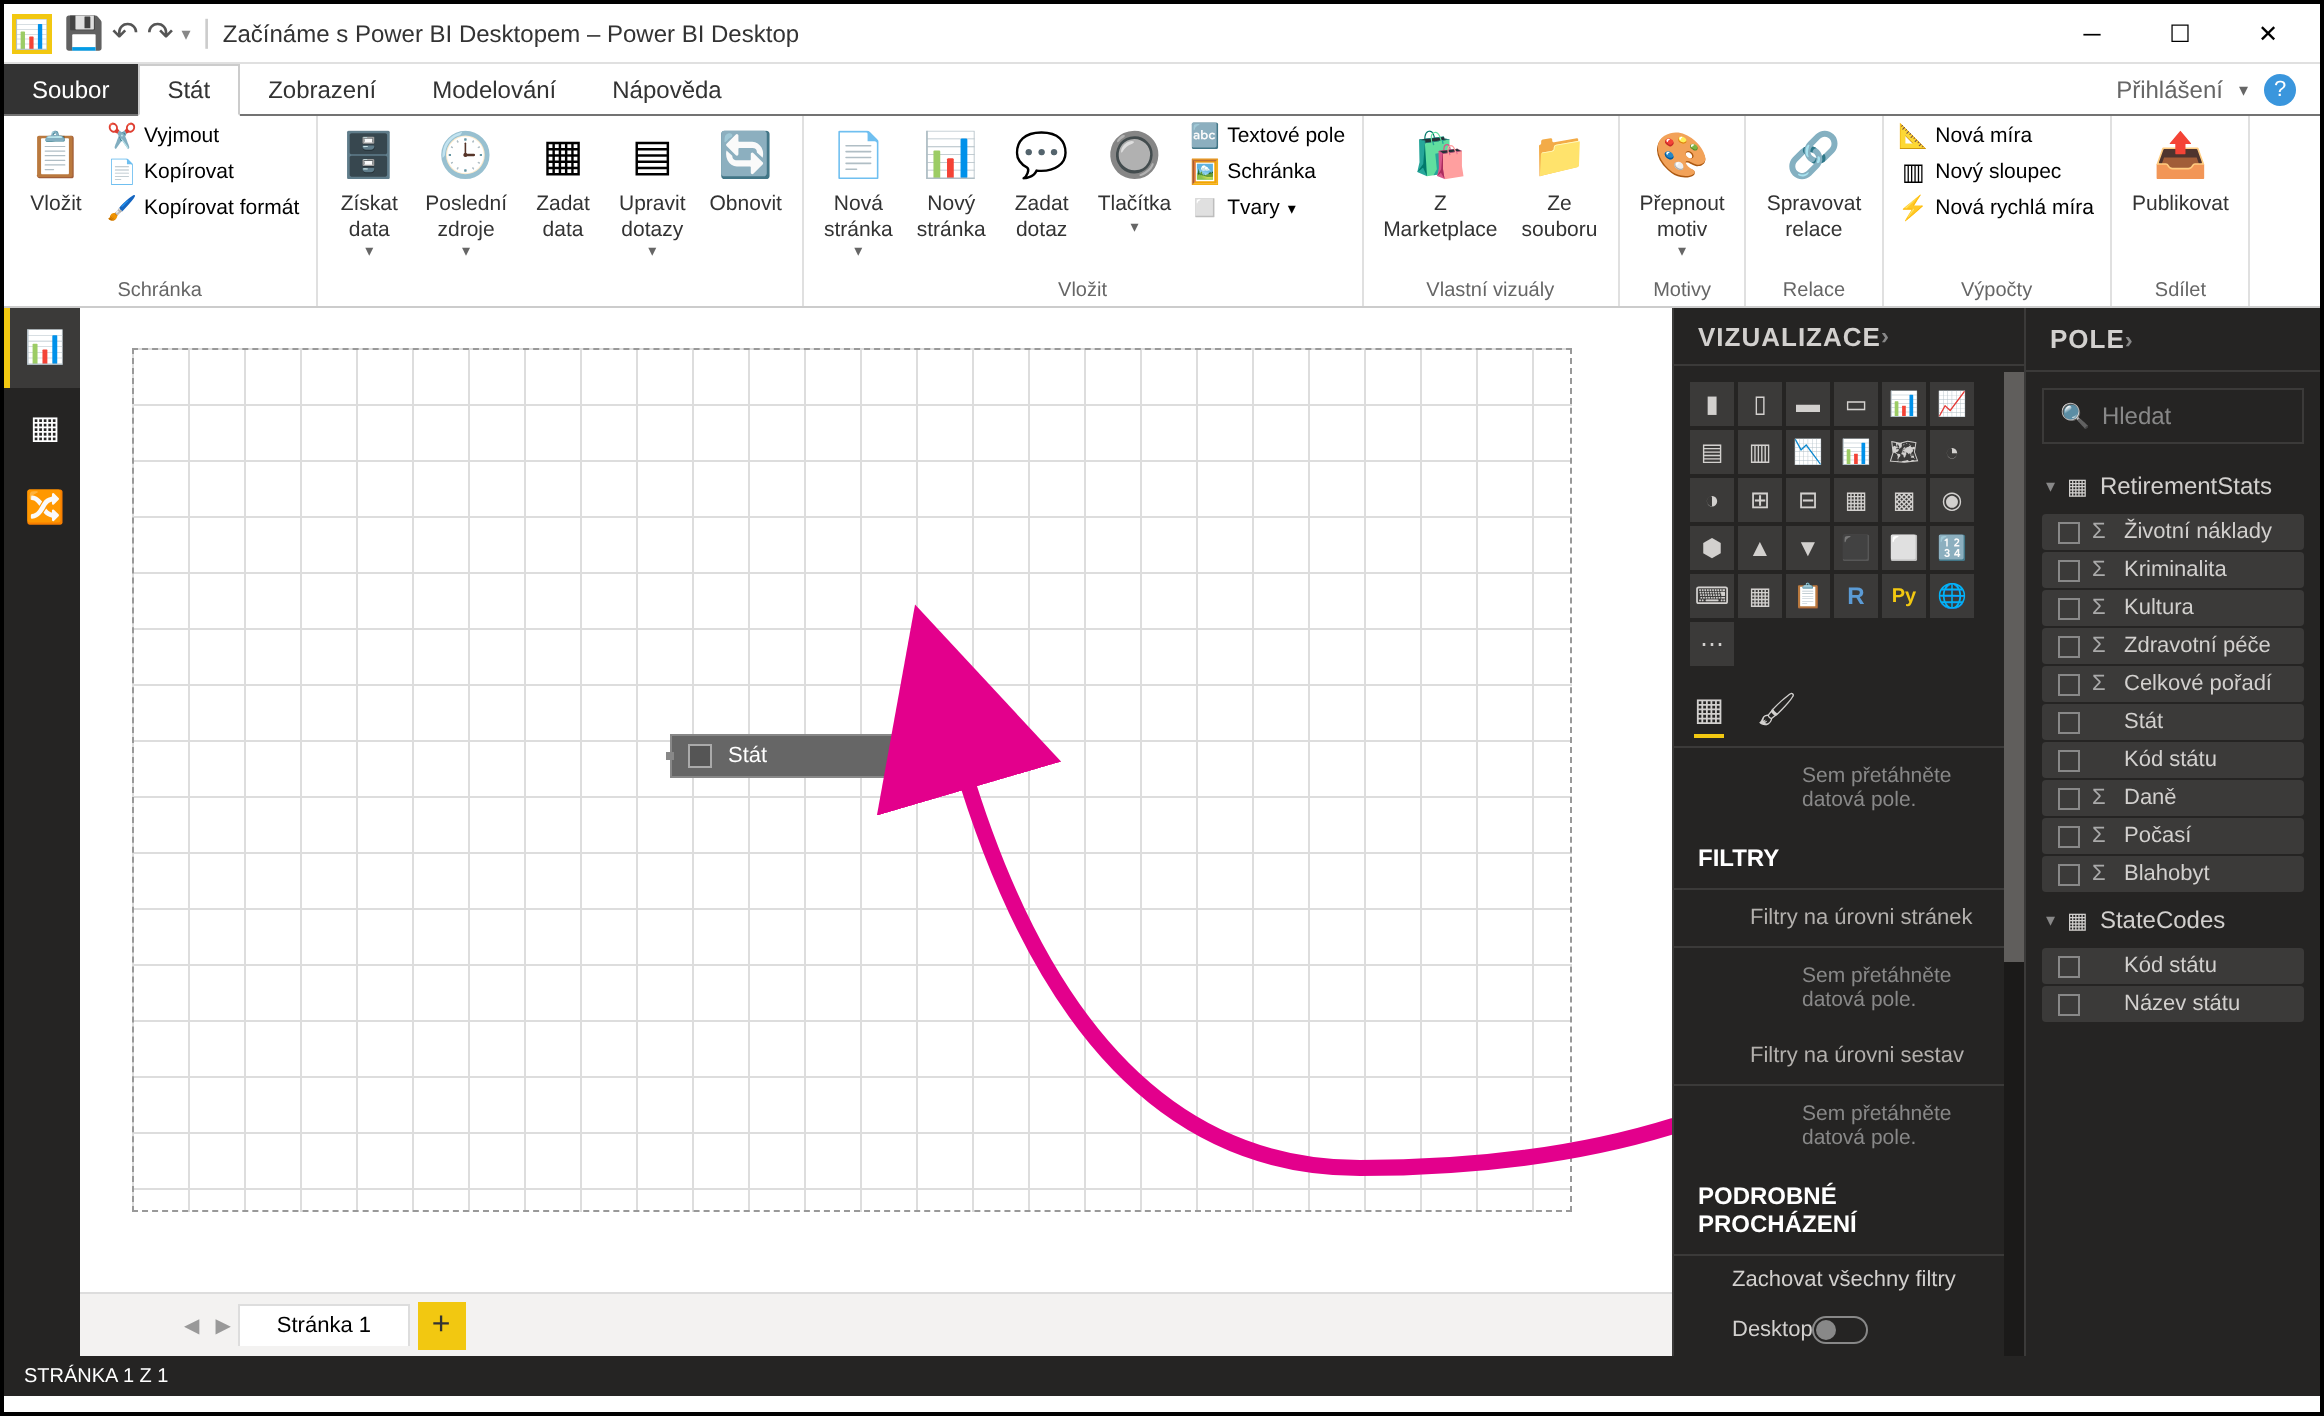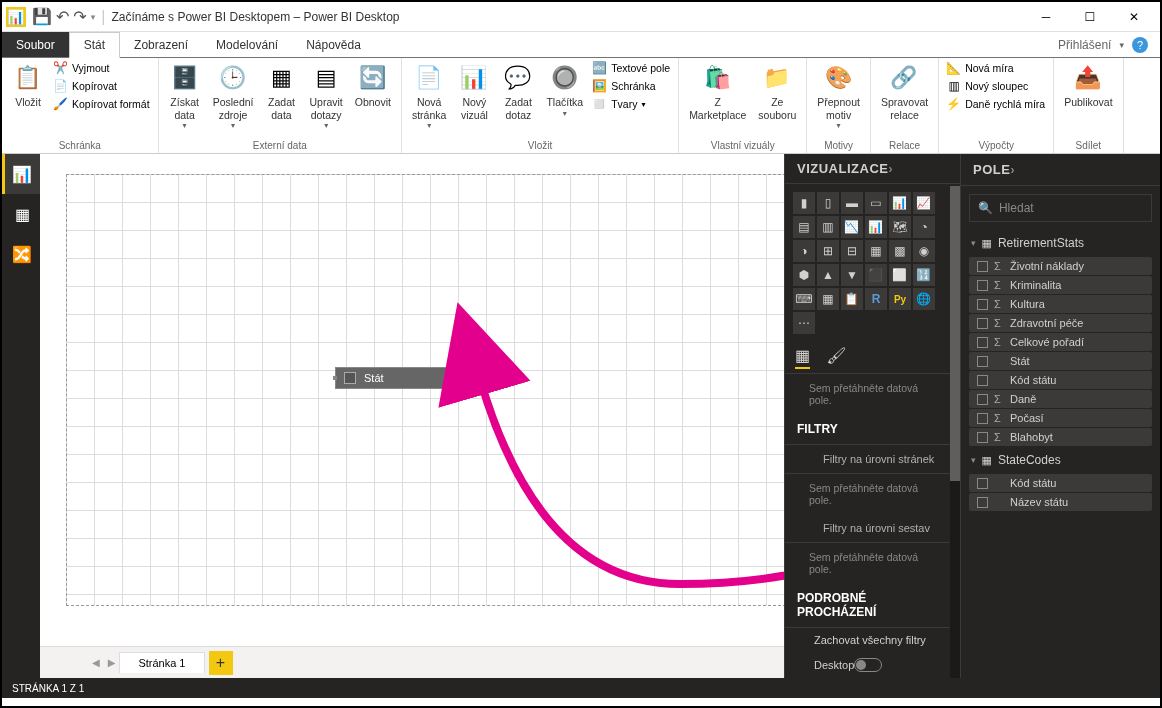--- a/index.html
+++ b/index.html
@@ -63,26 +63,26 @@
 
 .viz-pane { width: 176px; border-left: 1px solid #3b3a39; }
 .viz-grid { padding: 8px; display: flex; flex-wrap: wrap; gap: 2px; }
 .viz-grid .vicon { width: 22px; height: 22px; background: #3b3a39; display: flex; align-items: center; justify-content: center; font-size: 12px; cursor: pointer; }
 .viz-grid .vicon.r { color: #5b9bd5; font-weight: bold; }
 .viz-grid .vicon.py { color: #f2c811; font-weight: bold; font-size: 10px; }
 .viz-tools { padding: 4px 10px; display: flex; gap: 16px; font-size: 16px; border-bottom: 1px solid #3b3a39; }
 .viz-tools .tool.active { border-bottom: 2px solid #f2c811; padding-bottom: 2px; }
 .section-h { padding: 8px 12px; font-size: 12px; border-bottom: 1px solid #3b3a39; color: #fff; }
 .section-h.sub { color: #b3b0ad; font-size: 11px; padding-left: 38px; }
-.placeholder { padding: 8px 24px; font-size: 10.5px; color: #888; }
+.placeholder { padding: 8px 24px; font-size: 10.5px; color: #888; margin-left: 40px; }
 .drill-row { padding: 6px 29px; font-size: 11px; display: flex; align-items: center; justify-content: flex-start; }
 .toggle { width: 28px; height: 14px; border-radius: 7px; border: 1px solid #888; position: relative; }
 .toggle::after { content:""; position:absolute; width:10px; height:10px; border-radius:50%; background:#888; top:1px; left:1px; }
 
-.fields-pane { width: 200px; border-left: 1px solid #3b3a39; overflow-y: auto; }
+.fields-pane { width: 148px; border-left: 1px solid #3b3a39; overflow-y: auto; }
 .search { margin: 8px; height: 28px; border: 1px solid #3b3a39; display: flex; align-items: center; padding: 0 8px; gap: 6px; color: #888; font-size: 12px; }
 .table-node { padding: 6px 10px; font-size: 12px; display: flex; align-items: center; gap: 6px; cursor: pointer; }
 .table-node .exp { font-size: 9px; color: #888; }
 .table-node .ticon { font-size: 11px; }
 .field-row { margin: 1px 8px; padding: 3px 8px; background: #3b3a39; border-radius: 2px; display: flex; align-items: center; gap: 6px; font-size: 11px; cursor: pointer; }
 .field-row .fchk { width: 11px; height: 11px; border: 1px solid #888; flex-shrink: 0; }
 .field-row .sigma { font-size: 11px; color: #aaa; width: 10px; }
 .scrollbar-v { position: absolute; right: 0; top: 32px; bottom: 0; width: 10px; background: #1b1a19; }
 .scrollbar-v .thumb { width: 100%; background: #605e5c; }
 
@@ -170,35 +170,34 @@
           <div class="ricon">▤</div>
           <div class="rlabel" style="white-space:pre;">Upravit
 dotazy</div>
           <span class="drop">▾</span>
         </div>
       <div class="rbtn">
           <div class="ricon">🔄</div>
           <div class="rlabel">Obnovit</div>
         </div>
     </div>
-    <div class="glabel">Externí data</div>
   </div>
 
   <div class="rgroup">
     <div class="btns">
       <div class="rbtn">
           <div class="ricon">📄</div>
           <div class="rlabel" style="white-space:pre;">Nová
 stránka</div>
           <span class="drop">▾</span>
         </div>
       <div class="rbtn">
           <div class="ricon">📊</div>
           <div class="rlabel" style="white-space:pre;">Nový
-vizuál</div>
+stránka</div>
         </div>
       <div class="rbtn">
           <div class="ricon">💬</div>
           <div class="rlabel" style="white-space:pre;">Zadat
 dotaz</div>
         </div>
       <div class="rbtn">
           <div class="ricon">🔘</div>
           <div class="rlabel">Tlačítka</div>
           <span class="drop">▾</span>
@@ -267,21 +266,21 @@
         <div class="smallbtn">
             <span class="sicon">📐</span>
             <span>Nová míra</span>
           </div>
         <div class="smallbtn">
             <span class="sicon">▥</span>
             <span>Nový sloupec</span>
           </div>
         <div class="smallbtn">
             <span class="sicon">⚡</span>
-            <span>Daně rychlá míra</span>
+            <span>Nová rychlá míra</span>
           </div>
       </div>
     </div>
     <div class="glabel">Výpočty</div>
   </div>
 
   <div class="rgroup">
     <div class="btns">
       <div class="rbtn">
           <div class="ricon">📤</div>

